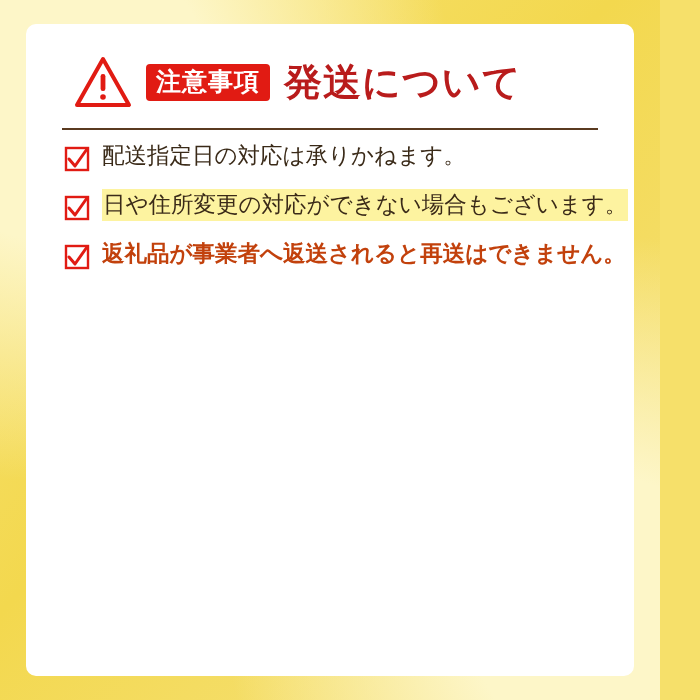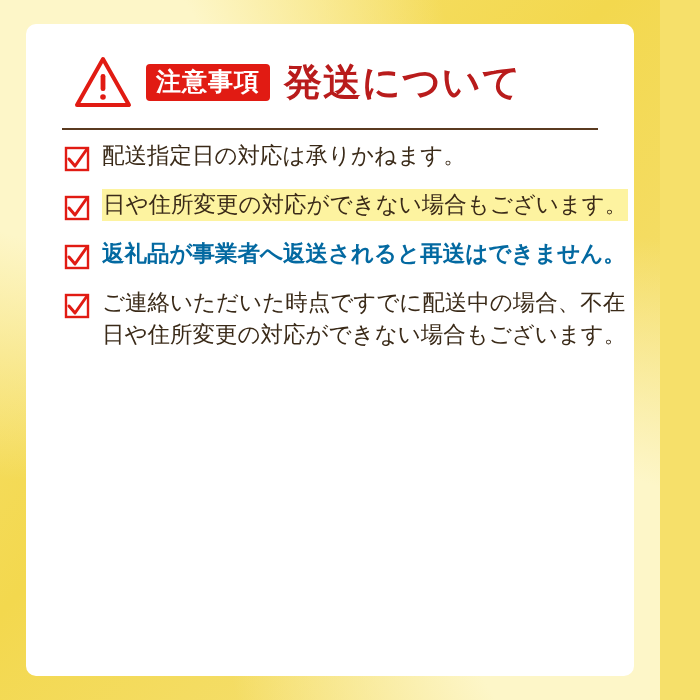--- a/index.html
+++ b/index.html
@@ -106,21 +106,21 @@
     flex: 1 1 auto;
     min-width: 0;
   }
   .line {
     font-size: 22.5px;
     line-height: 1.40;
     color: #3a2a18;
     white-space: nowrap;
   }
   .line.red {
-    color: #0369a1;
+    color: #c2410c;
     font-weight: bold;
   }
   .line.hl {
     color: #3a2a18;
     font-weight: normal;
     background: #fdf3a0;
     display: inline-block;
     padding: 0 1px;
   }
 </style>
@@ -168,27 +168,17 @@
         <svg class="check" viewBox="0 0 26 26">
           <rect x="2" y="2" width="22" height="22" fill="none" stroke="#e11b13" stroke-width="2.4"></rect>
           <path d="M5 13 L11 20 L23 3" fill="none" stroke="#e11b13" stroke-width="3" stroke-linecap="round" stroke-linejoin="round"></path>
         </svg>
         <div class="lines">
           <div class="line red">返礼品が事業者へ返送されると再送はできません。</div>
         </div>
       </div>
 
 
-      <div class="item">
-        <svg class="check" viewBox="0 0 26 26">
-          <rect x="2" y="2" width="22" height="22" fill="none" stroke="#e11b13" stroke-width="2.4"></rect>
-          <path d="M5 13 L11 20 L23 3" fill="none" stroke="#e11b13" stroke-width="3" stroke-linecap="round" stroke-linejoin="round"></path>
-        </svg>
-        <div class="lines">
-          <div class="line">ご連絡いただいた時点ですでに配送中の場合、不在</div>
-          <div class="line">日や住所変更の対応ができない場合もございます。</div>
-        </div>
-      </div>
 
 
     </div>
   </div>
 </div>
 
 </body></html>

